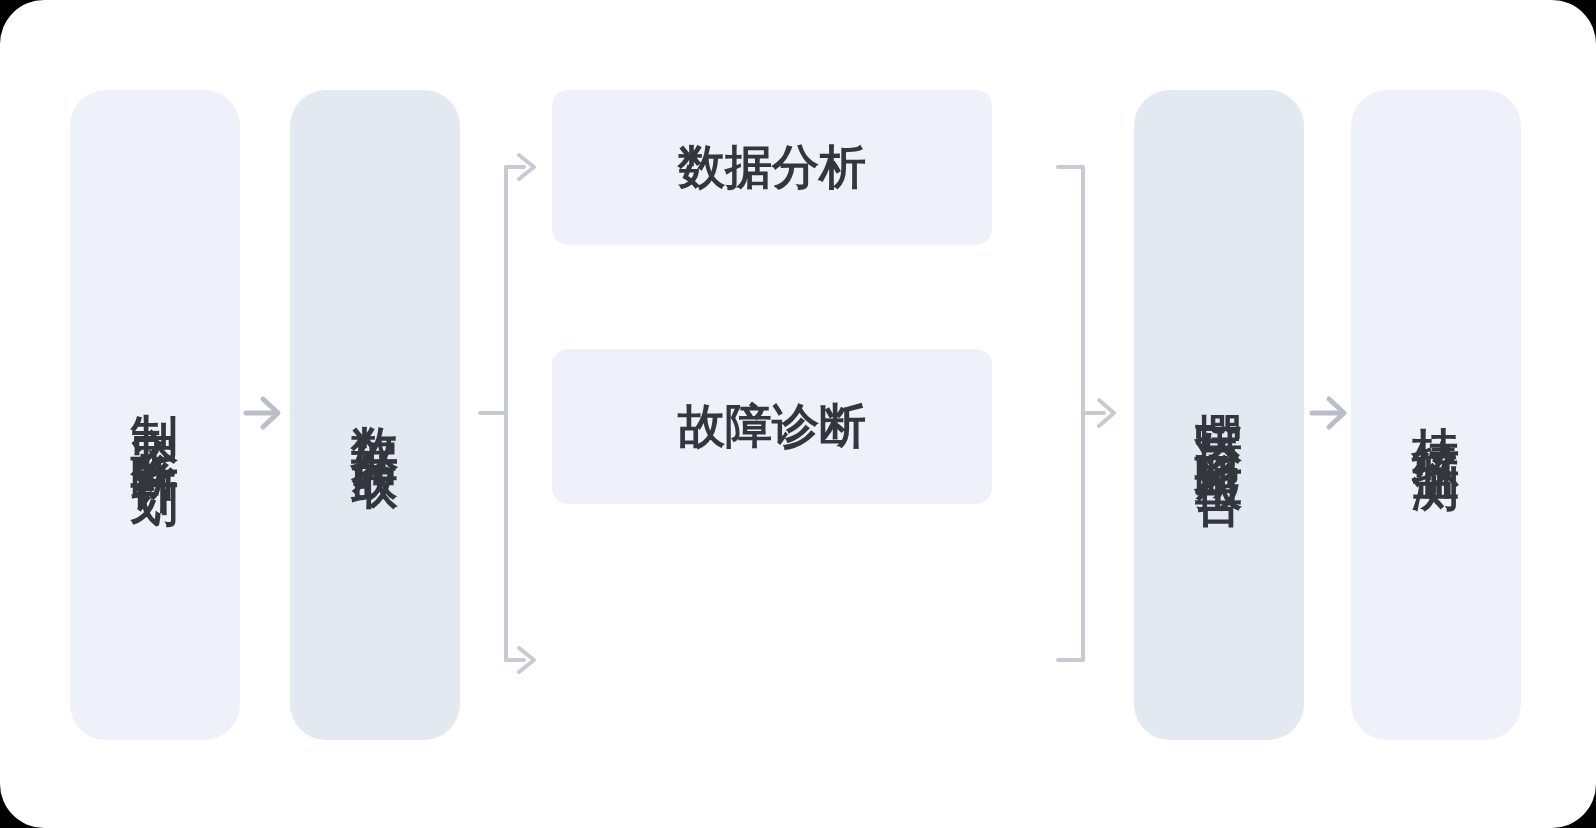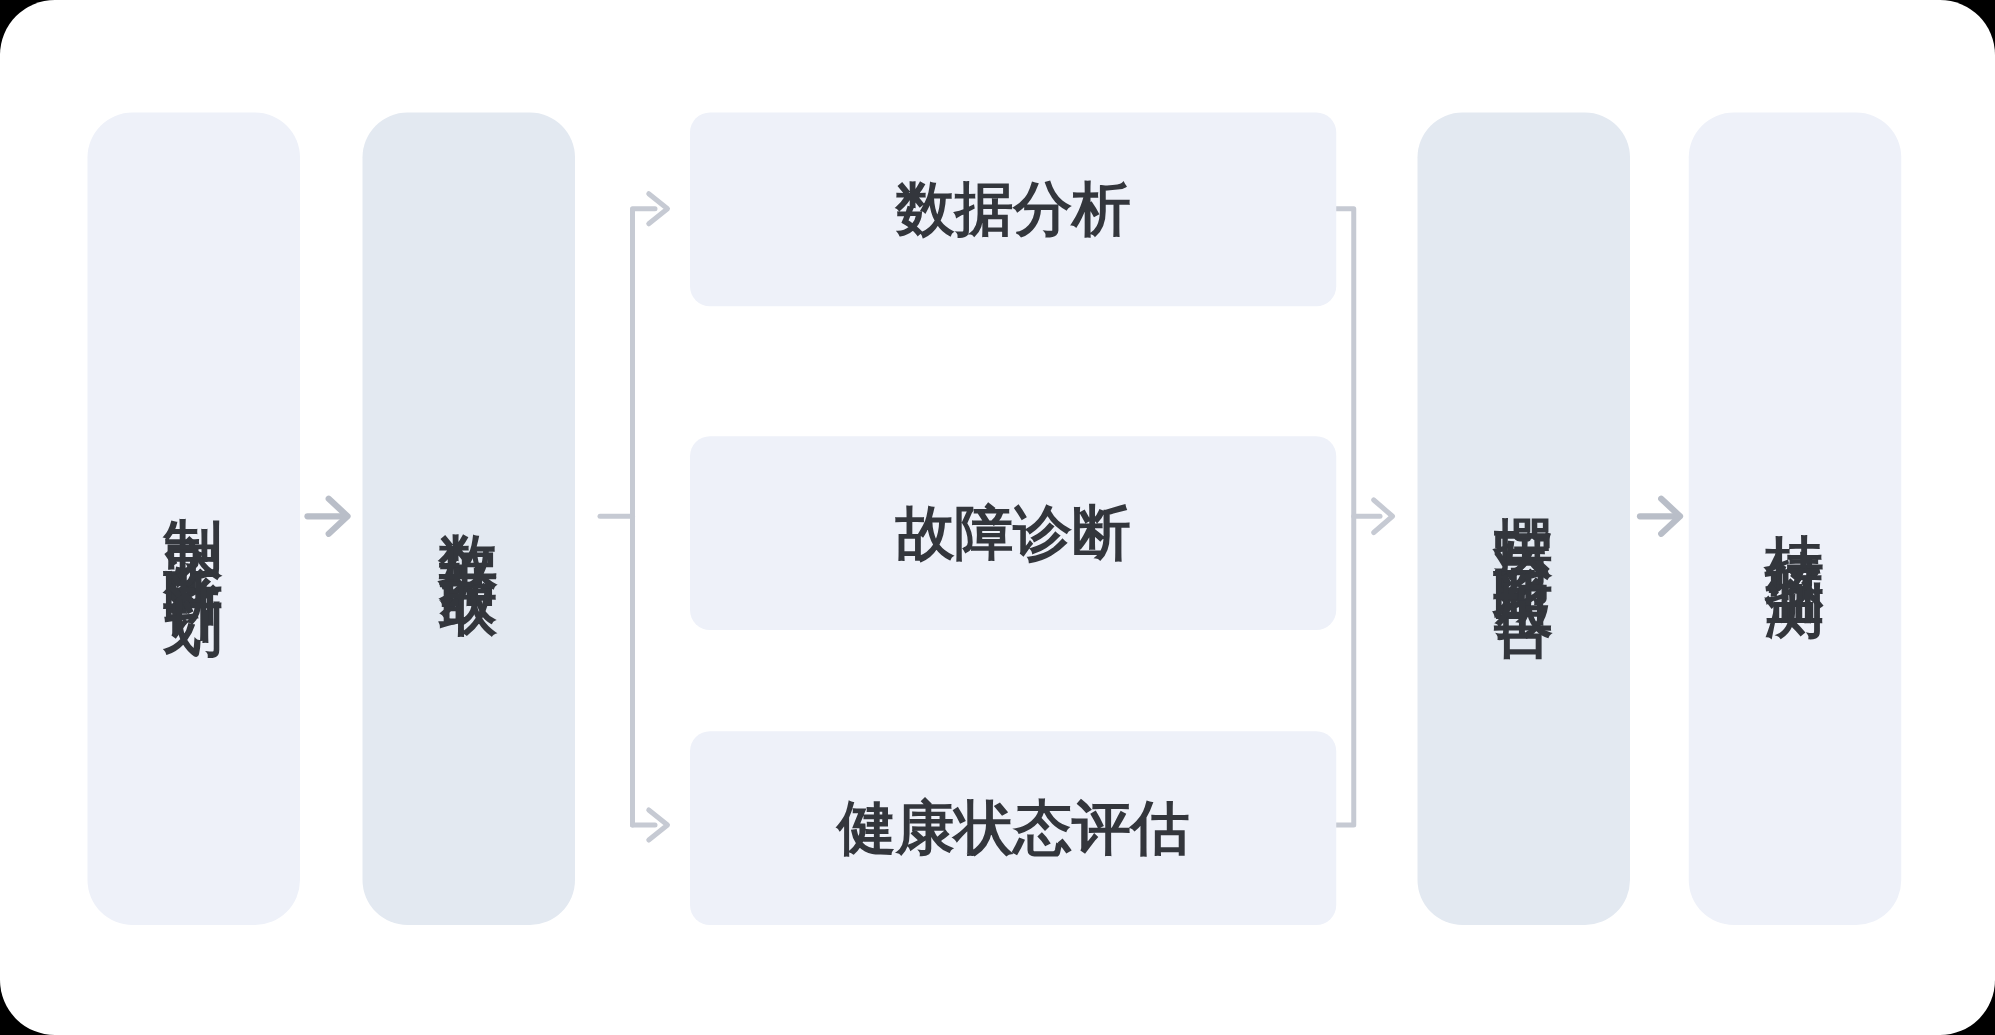--- a/index.html
+++ b/index.html
@@ -27,21 +27,21 @@
   .col{width:170px;height:650px;top:90px;}
   .col .vtext{
     writing-mode:vertical-lr;
     text-orientation:upright;
     font-size:47px;
     letter-spacing:13px;
     line-height:170px; 
     white-space:nowrap;
   }
   .branch{
-    left:552px;width:517px;height:155px;
+    left:552px;width:440px;height:155px;
     border-radius:16px;
     font-size:47px;
   }
   .col-plan{left:70px;}
   .col-acquire{left:290px;}
   .branch-analysis{top:90px;}
   .branch-fault{top:337px;margin-top:12px;}
   .branch-health{top:585px;}
   .col-report{left:1134px;}
   .col-monitor{left:1351px;}
@@ -95,23 +95,20 @@
     </div>
 
     <div class="node light branch branch-analysis">
       <span>数据分析</span>
     </div>
 
     <div class="node light branch branch-fault">
       <span>故障诊断</span>
     </div>
 
-    <div class="node light branch branch-health">
-      <span>健康状态评估</span>
-    </div>
 
     <div class="node dark col col-report">
       <div class="vtext">撰写诊断报告</div>
     </div>
 
     <div class="node light col col-monitor">
       <div class="vtext">持续监测</div>
     </div>
 
   </div>

